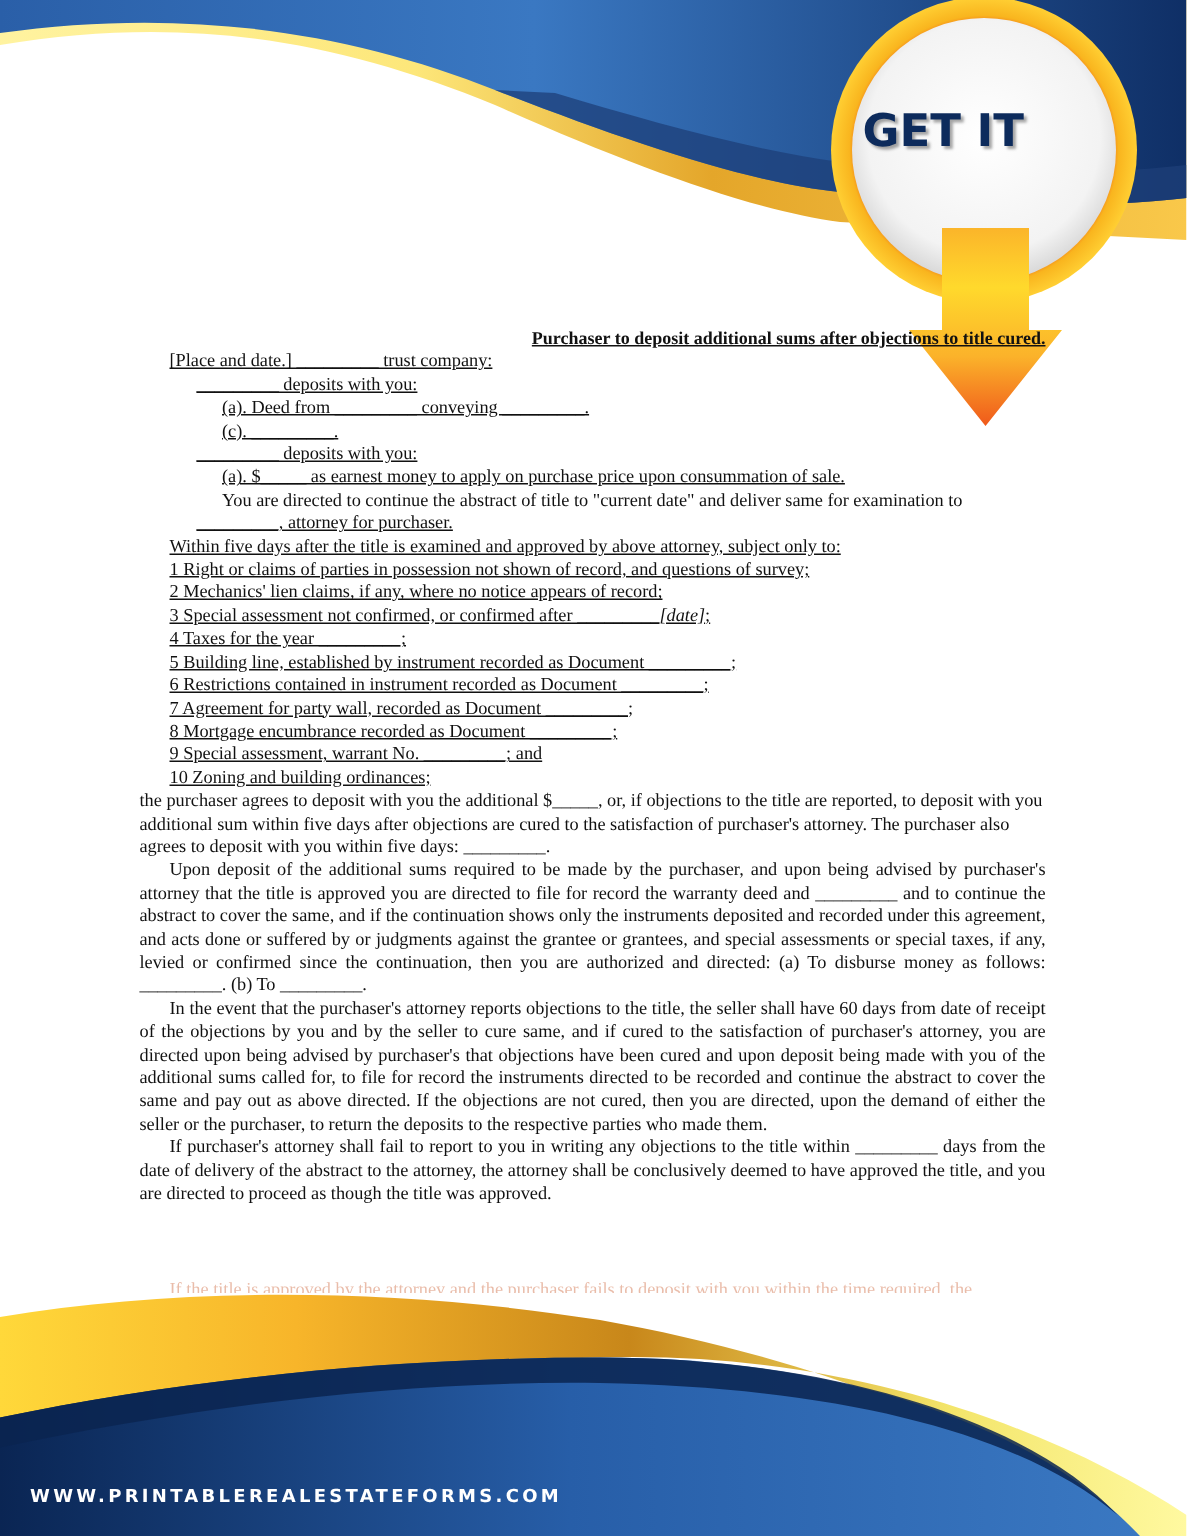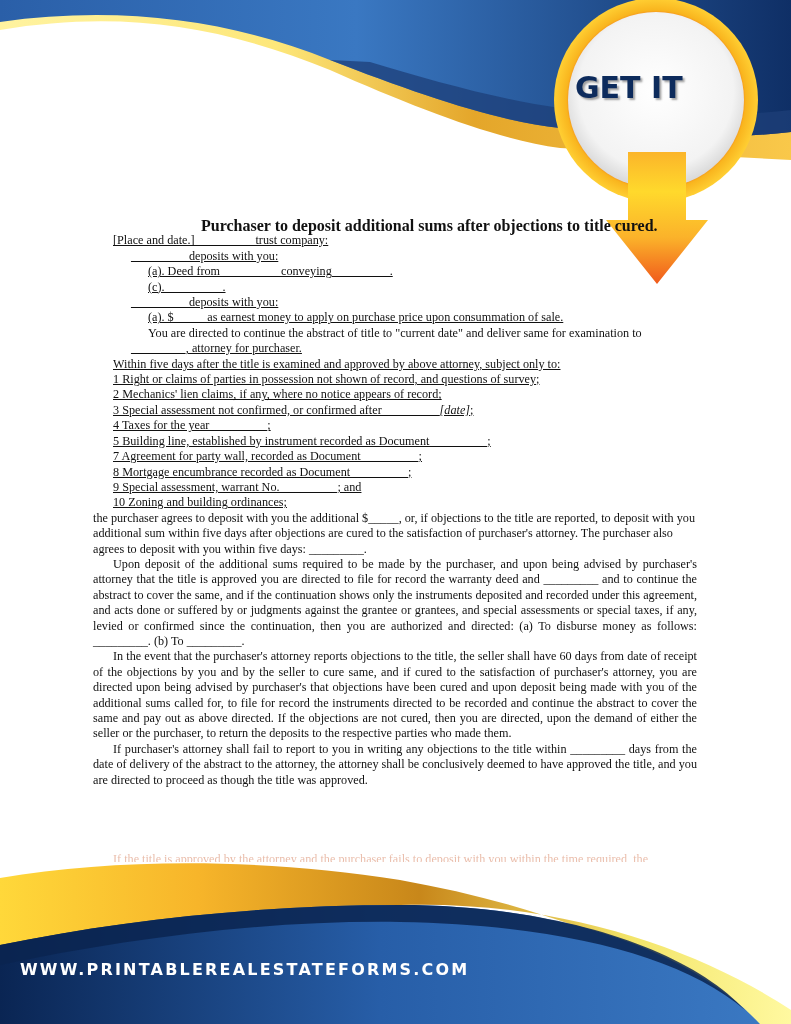--- a/index.html
+++ b/index.html
@@ -1,28 +1,28 @@
 <!DOCTYPE html>
 <html><head>
 <meta charset="utf-8">
 <style>
   html, body { margin:0; padding:0; }
   body { width:791px; height:1024px; position:relative; overflow:hidden; background:#ffffff; font-family:"Liberation Serif", serif; color:#111; }
   .deco { position:absolute; left:0; top:0; }
   .doc { position:absolute; left:113px; top:218px; width:584px; font-size:12.2px; line-height:15.4px; }
-  .doc .title { text-align:left; font-weight:bold; font-size:16px; margin-left:-2px; margin-bottom:0px; padding-left:90px; }
+  .doc .title { text-align:right; font-weight:bold; font-size:12px; margin-left:-2px; margin-bottom:0px; padding-left:90px;text-decoration:underline; }
   .ln { white-space:nowrap;text-decoration:underline; }
   .i1 { padding-left:18px; }
   .i2 { padding-left:35px; }
   .para { text-align:justify; }
   .full { margin-left:-20px; width:604px; }
   .it { font-style:italic; }
   .badge { position:absolute; left:552px; top:0; width:239px; height:290px; }
   .badge-text { position:absolute; left:575px; top:72px; width:165px; text-align:left; font-family:"DejaVu Sans", sans-serif; font-weight:bold; color:#0d2b5c; font-size:30px; line-height:32px; letter-spacing:0px; text-shadow:2px 2px 2px rgba(0,0,0,0.35); }
-  .footer-url { position:absolute; left:20px; top:960px; font-family:"DejaVu Sans", sans-serif; font-weight:bold; font-size:16px; letter-spacing:2.2px; color:#ffffff; }
+  .footer-url { position:absolute; left:20px; top:990px; font-family:"DejaVu Sans", sans-serif; font-weight:bold; font-size:12px; letter-spacing:2.2px; color:#ffffff; }
   .fade-line { position:absolute; left:113px; top:852px; width:584px; font-size:12.2px; line-height:15px; color:#c2410c; opacity:0.35; white-space:nowrap; overflow:hidden; height:10px; }
 </style>
 </head>
 <body>
 
 <svg class="deco" width="791" height="1024" viewBox="0 0 791 1024">
   <defs>
     <linearGradient id="topBlue" x1="0" y1="0" x2="1" y2="0">
       <stop offset="0" stop-color="#2a5fa8"></stop>
       <stop offset="0.45" stop-color="#3a78c2"></stop>
@@ -95,20 +95,21 @@
   <div class="ln i2">(a). $_____ as earnest money to apply on purchase price upon consummation of sale.</div>
   <div class="para i2" style="text-align:justify;"><span>You are directed to continue the abstract of title to "current date" and deliver same for examination to</span></div>
   <div class="ln i1">_________, attorney for purchaser.</div>
   <div class="ln">Within five days after the title is examined and approved by above attorney, subject only to:</div>
 
   <div class="ln">1 Right or claims of parties in possession not shown of record, and questions of survey;</div>
   <div class="ln">2 Mechanics' lien claims, if any, where no notice appears of record;</div>
   <div class="ln"><span>3 Special assessment not confirmed, or confirmed after _________</span><span class="it">[date]</span><span>;</span></div>
   <div class="ln">4 Taxes for the year _________;</div>
   <div class="ln">5 Building line, established by instrument recorded as Document _________;</div>
+  <div class="ln">6 Restrictions contained in instrument recorded as Document _________;</div>
   <div class="ln">7 Agreement for party wall, recorded as Document _________;</div>
   <div class="ln">8 Mortgage encumbrance recorded as Document _________;</div>
   <div class="ln">9 Special assessment, warrant No. _________; and</div>
   <div class="ln">10 Zoning and building ordinances;</div>
 
   <div class="para full" style="text-align:left;">the purchaser agrees to deposit with you the additional $_____, or, if objections to the title are reported, to deposit with you additional sum within five days after objections are cured to the satisfaction of purchaser's attorney. The purchaser also agrees to deposit with you within five days: _________.</div>
   <div class="para full" style="text-indent:20px;">Upon deposit of the additional sums required to be made by the purchaser, and upon being advised by purchaser's attorney that the title is approved you are directed to file for record the warranty deed and _________ and to continue the abstract to cover the same, and if the continuation shows only the instruments deposited and recorded under this agreement, and acts done or suffered by or judgments against the grantee or grantees, and special assessments or special taxes, if any, levied or confirmed since the continuation, then you are authorized and directed: (a) To disburse money as follows: _________. (b) To _________.</div>
   <div class="para full" style="text-indent:20px;">In the event that the purchaser's attorney reports objections to the title, the seller shall have 60 days from date of receipt of the objections by you and by the seller to cure same, and if cured to the satisfaction of purchaser's attorney, you are directed upon being advised by purchaser's that objections have been cured and upon deposit being made with you of the additional sums called for, to file for record the instruments directed to be recorded and continue the abstract to cover the same and pay out as above directed. If the objections are not cured, then you are directed, upon the demand of either the seller or the purchaser, to return the deposits to the respective parties who made them.</div>
   <div class="para full" style="text-indent:20px;">If purchaser's attorney shall fail to report to you in writing any objections to the title within _________ days from the date of delivery of the abstract to the attorney, the attorney shall be conclusively deemed to have approved the title, and you are directed to proceed as though the title was approved.</div>
 </div>

